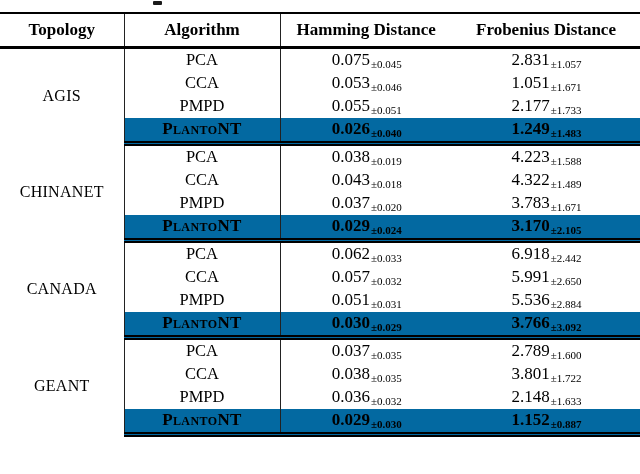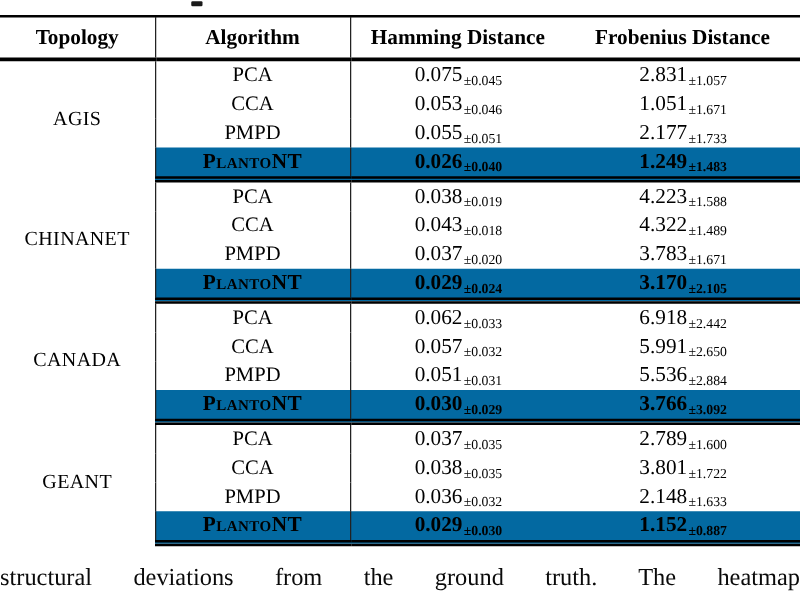--- a/index.html
+++ b/index.html
@@ -207,15 +207,14 @@
         <td class="value-cell"><span>2.148</span><sub>±1.633</sub></td>
       </tr>
       <tr class="best-row table-end">
         <td class="algo-cell v-rule hl">PlantoNT</td>
         <td class="value-cell hl"><span>0.029</span><sub>±0.030</sub></td>
         <td class="value-cell hl"><span>1.152</span><sub>±0.887</sub></td>
       </tr>
     </tbody>
   </table>
 
-  <div class="footer-text">structural deviations from the ground truth. The heatmap</div>
 
 </div>
 
 </body></html>

